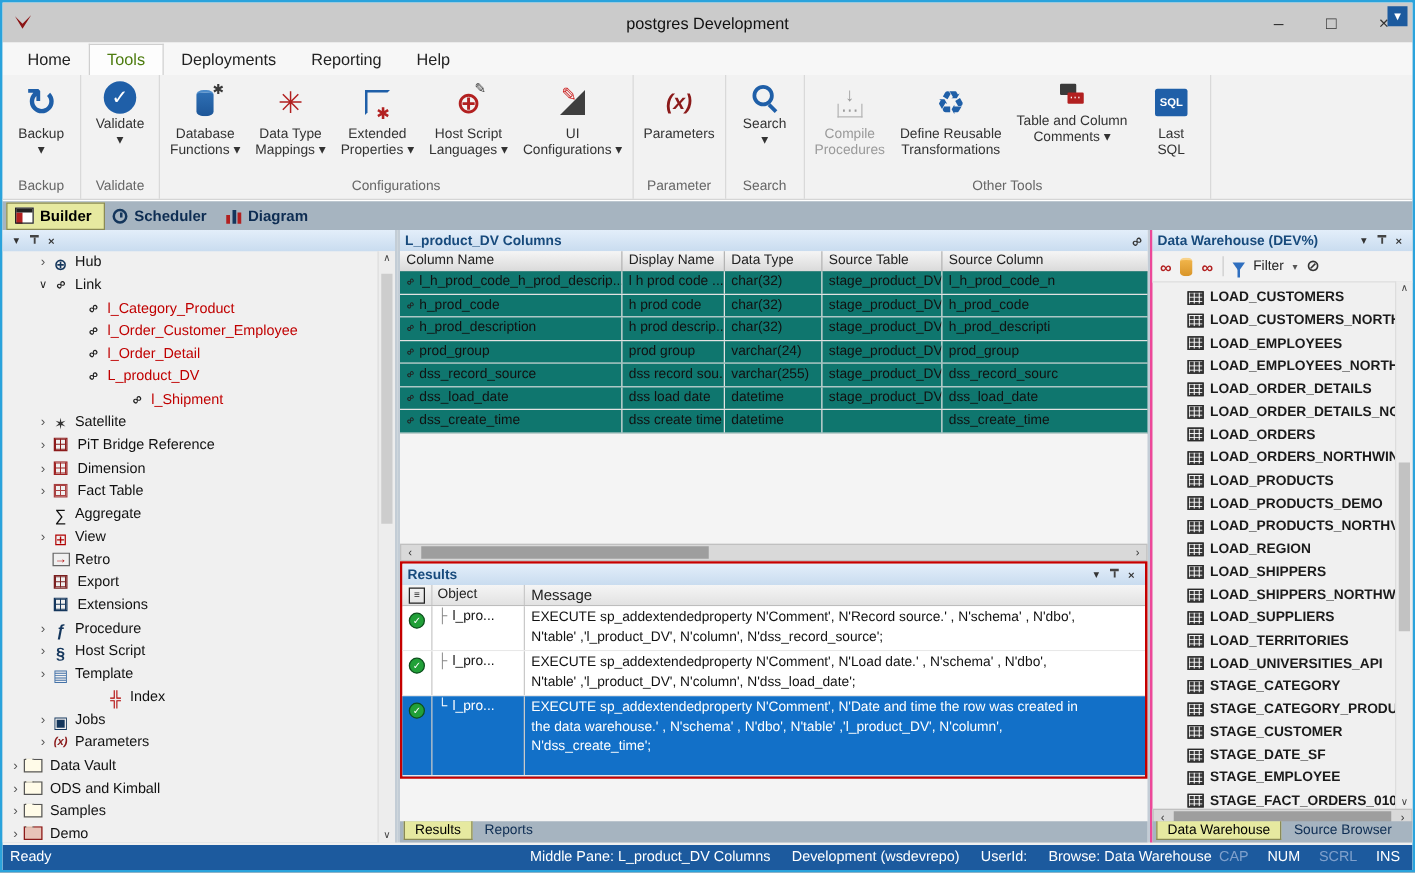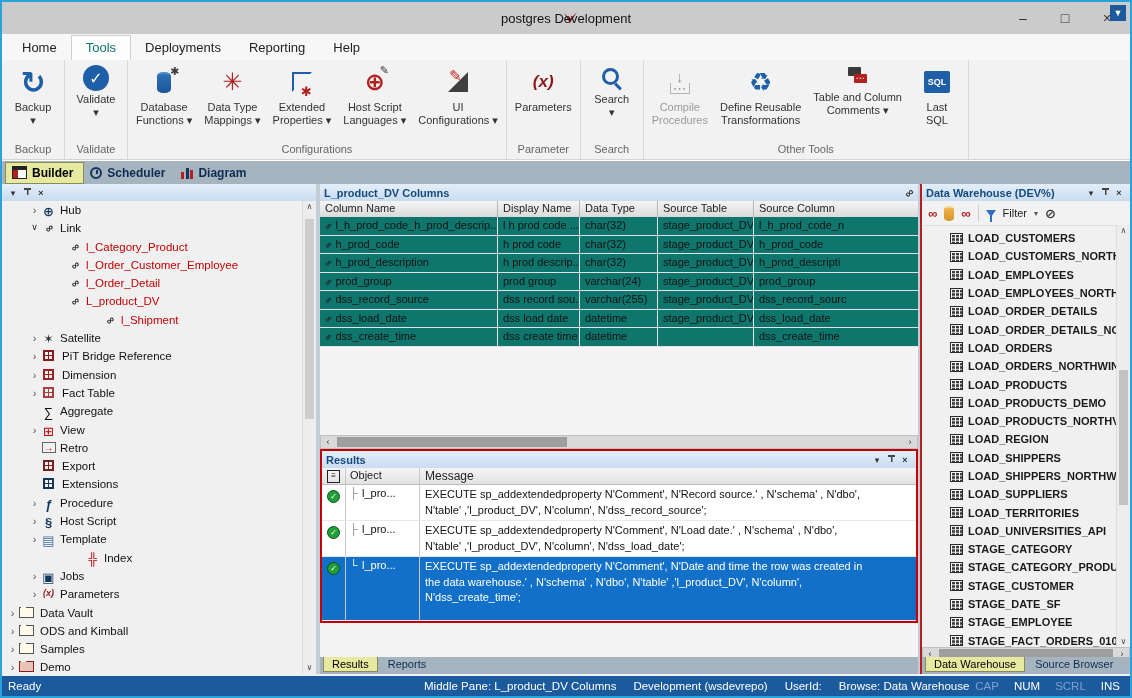--- a/index.html
+++ b/index.html
@@ -1,27 +1,27 @@
 <!DOCTYPE html>
 <html><head>
 <meta charset="utf-8">
 <style>
   html,body{margin:0;padding:0;background:#8a9aa8;}
   #window{position:relative;width:1132px;height:698px;border:2px solid #2aa3dc;box-sizing:border-box;
     font-family:"Liberation Sans","DejaVu Sans",sans-serif;background:#f0f0f0;overflow:hidden;}
   
-  #titlebar{position:absolute;top:0;left:0;right:0;height:32px;background:#cbcbcb;display:flex;align-items:center;justify-content:center;}
+  #titlebar{position:absolute;top:0;left:0;right:0;height:32px;background:#cbcbcb;display:flex;align-items:center;}
   #logo{margin-left:8px;display:inline-flex;}
   #win-title{position:absolute;left:0;right:0;text-align:center;font-size:13px;color:#111;}
   #win-controls{position:absolute;right:2px;top:0;height:32px;display:flex;}
   .wbtn{width:42px;height:32px;display:flex;align-items:center;justify-content:center;font-size:14px;color:#333;}
   
   #menubar{position:absolute;top:32px;left:0;right:0;height:26px;background:#f7f7f7;display:flex;align-items:flex-end;padding-left:6px;box-sizing:border-box;}
   .mtab{padding:4px 14px 5px 14px;font-size:13px;color:#222;}
-  .mtab.active{background:#fdfdfd;border:1px solid #cfcfcf;border-bottom:none;color:#0f766e;}
+  .mtab.active{background:#fdfdfd;border:1px solid #cfcfcf;border-bottom:none;color:#4d7c0f;}
   
   #ribbon{position:absolute;top:58px;left:0;right:0;height:100px;background:#f2f2f2;display:flex;border-bottom:1px solid #d5d5d5;box-sizing:border-box;}
   .rgroup{display:flex;flex-direction:column;border-right:1px solid #d9d9d9;}
   .ritems{flex:1;display:flex;align-items:stretch;padding:2px 2px 0 2px;}
   .rgl{height:18px;text-align:center;font-size:11px;color:#666;line-height:16px;}
   .ritem{display:flex;flex-direction:column;align-items:center;justify-content:flex-start;padding:3px 6px 0 6px;min-width:46px;}
   .ricon{height:34px;display:flex;align-items:center;justify-content:center;position:relative;margin-bottom:2px;}
   .rlab1,.rlab2{font-size:11px;color:#333;line-height:13px;white-space:nowrap;}
   .rlab2:empty{display:none;}
   .ritem.disabled .rlab1,.ritem.disabled .rlab2{color:#9a9a9a;}
@@ -146,21 +146,21 @@
   .robj{font-size:11px;}
   .rmsg{flex:1;font-size:11px;color:#111;padding:2px 4px 2px 5px;line-height:15.5px;}
   .rrow.selected{background:#1270c8;flex:1;}
   .rrow.selected .rmsg,.rrow.selected .robj,.rrow.selected .rbranch{color:#fff;}
   .status-icon{width:13px;height:13px;border-radius:50%;background:#21a038;border:1.5px solid #0d4f1d;box-sizing:border-box;display:inline-flex;align-items:center;justify-content:center;}
   .status-icon::before{content:"✓";color:#fff;font-size:8px;font-weight:bold;}
   .btabs{position:absolute;left:0;right:0;bottom:0;height:17px;background:#a6b4c0;display:flex;align-items:flex-start;padding-left:3px;gap:2px;}
   .btab{font-size:11px;color:#0d2c52;padding:1px 8px;}
   .btab.active{background:#e6e9a0;border:1px solid #8a8a56;border-top:none;color:#000;}
   
-  #right-pane{position:absolute;left:918px;top:0;right:0;bottom:0;background:#f0f0f0;border-left:2px solid #b91c1c;box-sizing:border-box;}
+  #right-pane{position:absolute;left:918px;top:0;right:0;bottom:0;background:#f0f0f0;border-left:2px solid #ec4899;box-sizing:border-box;}
   #rp-toolbar{position:absolute;top:17px;left:0;right:0;height:24px;background:#f2f2f2;border-bottom:1px solid #ddd;display:flex;align-items:center;gap:7px;padding-left:6px;font-size:11px;color:#222;}
   .glasses{transform:rotate(0);font-weight:bold;font-size:13px;color:#b22020;}
   #rp-db{width:10px;height:13px;background:linear-gradient(#f0b44a,#d89428);border-radius:5px/3px;border-top:2px solid #f8d28a;}
   .tb-sep{width:1px;height:16px;background:#ccc;}
   #funnel{width:0;height:0;border-top:7px solid #2f6fbf;border-left:5px solid transparent;border-right:5px solid transparent;position:relative;}
   #funnel::after{content:"";position:absolute;left:-1px;top:-2px;width:2px;height:7px;background:#2f6fbf;}
   #rp-nofilter{font-size:13px;color:#333;font-weight:bold;}
   .tb-caret{font-size:8px;color:#555;}
   #rp-list{position:absolute;top:41px;left:0;right:13px;bottom:26px;overflow:hidden;padding-top:4px;}
   .litem{height:18.3px;display:flex;align-items:center;padding-left:28px;white-space:nowrap;overflow:hidden;}

